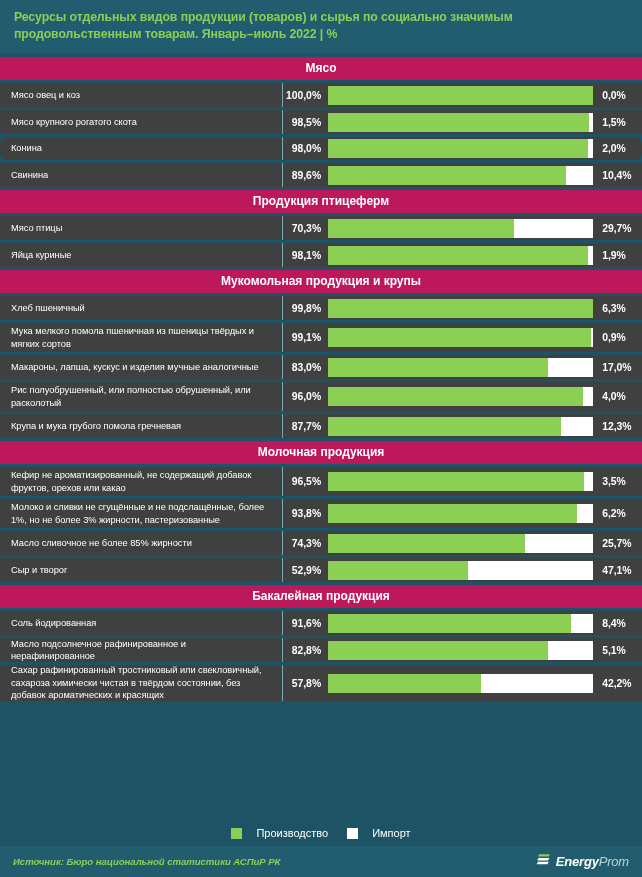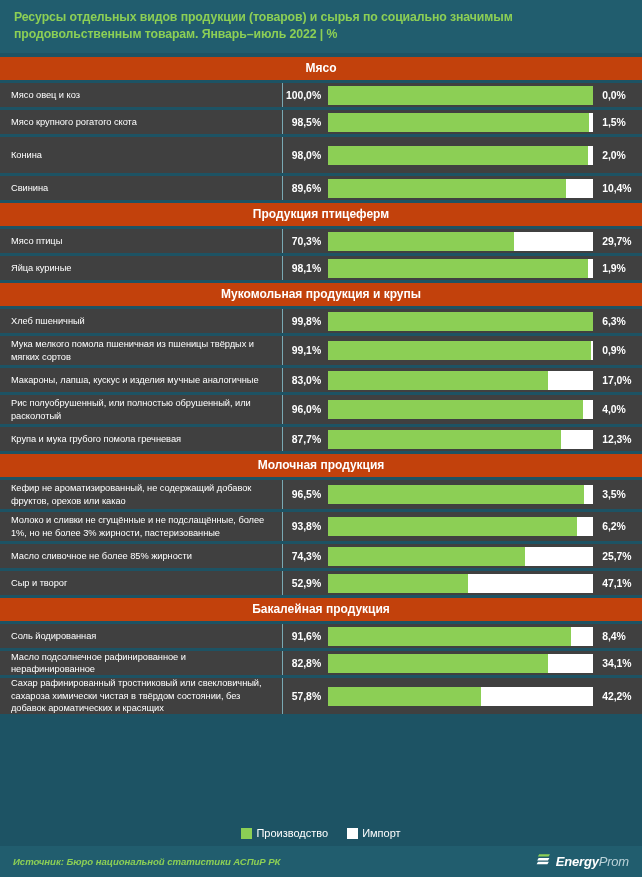--- a/index.html
+++ b/index.html
@@ -40,21 +40,21 @@
   
   .table-area {
     flex: 1 1 auto;
     background: #1d5364;
     display: flex;
     flex-direction: column;
     overflow: hidden;
   }
 
   .section-header {
-    background: #c2410c;
+    background: #be185d;
     color: #ffffff;
     font-size: 12px;
     font-weight: bold;
     text-align: center;
     height: 23px;
     line-height: 23px;
     margin-bottom: 3px;
     flex: 0 0 auto;
   }
   .section-header.first { margin-top: 4px; }
@@ -139,21 +139,21 @@
     height: 26px;
     display: flex;
     align-items: center;
     justify-content: center;
     gap: 19px;
     flex: 0 0 auto;
   }
   .legend-item {
     display: flex;
     align-items: center;
-    gap: 4px;
+    gap: 14px;
   }
   .legend-swatch {
     width: 11px;
     height: 11px;
     display: block;
   }
   .legend-swatch.prod { background: #8ccf55; }
   .legend-swatch.imp  { background: #ffffff; }
   .legend-label {
     color: #ffffff;
@@ -224,21 +224,21 @@
         <div class="row-divider"></div>
         <div class="row-value-left">98,5%</div>
         <div class="bar-wrap">
           <div class="bar-track">
             <div class="bar-prod" style="width: 98.5%;"></div>
             <div class="bar-imp"></div>
           </div>
         </div>
         <div class="row-value-right">1,5%</div>
       </div>
-      <div class="row" style="height: 36px;">
+      <div class="row" style="height: 23px; border-radius: 7px;">
         <div class="row-label">Конина</div>
         <div class="row-divider"></div>
         <div class="row-value-left">98,0%</div>
         <div class="bar-wrap">
           <div class="bar-track">
             <div class="bar-prod" style="width: 98%;"></div>
             <div class="bar-imp"></div>
           </div>
         </div>
         <div class="row-value-right">2,0%</div>
@@ -406,21 +406,21 @@
       <div class="row" style="height: 24px;">
         <div class="row-label">Масло подсолнечное рафинированное и нерафинированное</div>
         <div class="row-divider"></div>
         <div class="row-value-left">82,8%</div>
         <div class="bar-wrap">
           <div class="bar-track">
             <div class="bar-prod" style="width: 82.8%;"></div>
             <div class="bar-imp"></div>
           </div>
         </div>
-        <div class="row-value-right">34,1%</div>
+        <div class="row-value-right">5,1%</div>
       </div>
       <div class="row" style="height: 36px;">
         <div class="row-label">Сахар рафинированный тростниковый или свекловичный, сахароза химически чистая в твёрдом состоянии, без добавок ароматических и красящих</div>
         <div class="row-divider"></div>
         <div class="row-value-left">57,8%</div>
         <div class="bar-wrap">
           <div class="bar-track">
             <div class="bar-prod" style="width: 57.8%;"></div>
             <div class="bar-imp"></div>
           </div>

